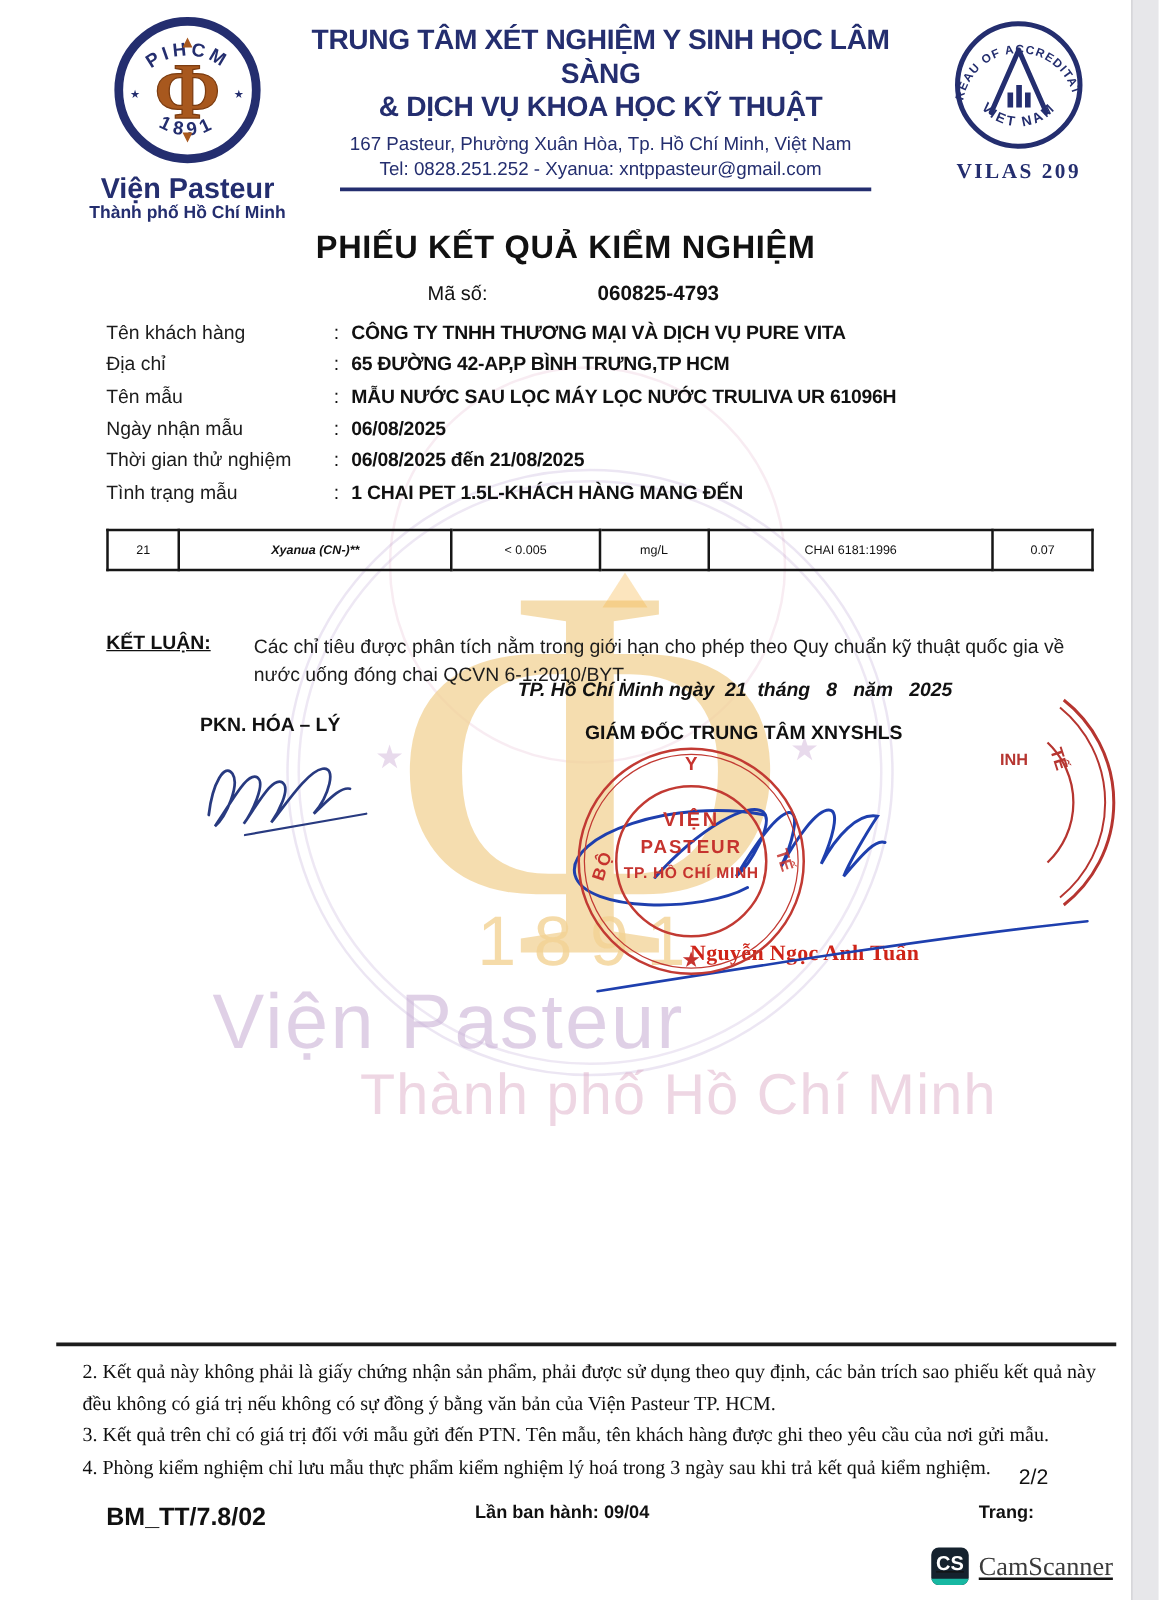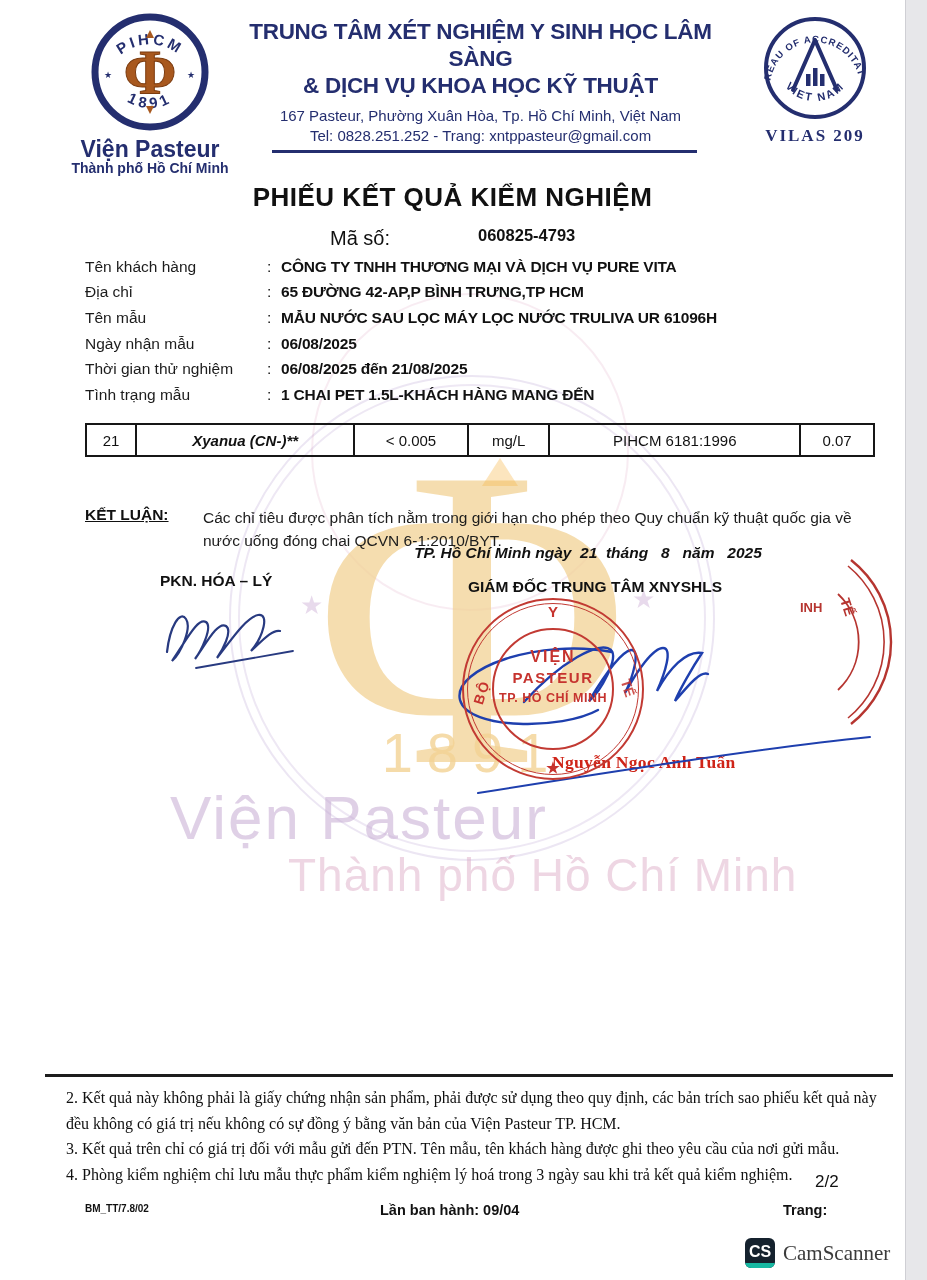--- a/index.html
+++ b/index.html
@@ -14,34 +14,34 @@
   .logo-left .lsub{font-size:14px;color:#242e6f;font-weight:600;}
   .org-block{position:absolute;left:228px;top:18px;width:505px;text-align:center;color:#242e6f;}
   .org-line{font-weight:700;font-size:22.5px;line-height:27px;letter-spacing:-0.3px;}
   .org-addr{font-size:15px;margin-top:7px;line-height:20px;font-weight:500;}
   .org-rule{position:absolute;left:272px;top:150px;width:425px;height:3px;background:#242e6f;}
   .logo-right{position:absolute;left:750px;top:14px;width:130px;text-align:center;}
   .vilas{font-size:17px;color:#242e6f;font-weight:700;letter-spacing:2px;margin-top:0px;font-family:"Liberation Serif",serif;}
   
   .doc-title{position:absolute;left:0;top:182px;width:905px;text-align:center;
     font-size:26px;font-weight:700;letter-spacing:0.5px;}
-  .code-label{position:absolute;left:330px;top:227px;font-size:20px;}
+  .code-label{position:absolute;left:342px;top:227px;font-size:16px;}
   .code-value{position:absolute;left:478px;top:226px;font-size:16.5px;font-weight:700;}
   
   .info-block{position:absolute;left:85px;top:254px;width:790px;}
   .info-row{display:flex;height:25.6px;align-items:center;font-size:15.5px;}
   .info-row .lab{width:182px;flex-shrink:0;color:#1c1c1c;}
   .info-row .col{width:14px;flex-shrink:0;}
   .info-row .val{font-weight:700;letter-spacing:-0.2px;}
   
   table.results{position:absolute;left:85px;top:423px;width:790px;border-collapse:collapse;
     background:transparent;}
   table.results th,table.results td{border:2px solid #161616;text-align:center;padding:2px 4px;}
   table.results th{font-size:14.5px;font-weight:700;height:44px;line-height:18px;}
-  table.results td{font-size:15px;height:26px;}
+  table.results td{font-size:10px;height:26px;}
   td.param{text-align:left;padding-left:10px;font-weight:700;font-style:italic;}
   
   .conclusion{position:absolute;left:85px;top:506px;width:795px;display:flex;font-size:15.5px;}
   .conclusion .klab{width:118px;flex-shrink:0;font-weight:700;text-decoration:underline;}
   .conclusion .ktext{flex:1;line-height:23px;color:#1c1c1c;}
   .date-line{position:absolute;left:398px;top:544px;width:380px;text-align:center;
     font-style:italic;font-weight:700;font-size:15.5px;white-space:pre;}
   
   .sig-left-title{position:absolute;left:160px;top:572px;font-weight:700;font-size:15.5px;}
   .sig-right-block{position:absolute;left:425px;top:574px;width:340px;text-align:center;
@@ -66,25 +66,25 @@
   .wm{position:absolute;z-index:0;pointer-events:none;}
   .wm-text1{left:170px;top:782px;font-size:62px;color:rgba(196,170,210,0.55);letter-spacing:2px;}
   .wm-text2{left:288px;top:848px;font-size:46px;color:rgba(222,173,200,0.50);letter-spacing:1px;}
   svg.overlay{position:absolute;left:0;top:0;z-index:2;pointer-events:none;}
   svg.wm-svg{position:absolute;left:0;top:0;z-index:0;pointer-events:none;}
   
   .foot-rule{position:absolute;left:45px;top:1074px;width:848px;height:3px;background:#1d1d1d;}
   .footnotes{position:absolute;left:66px;top:1085px;width:832px;
     font-family:"Liberation Serif",serif;font-size:16px;line-height:25.5px;color:#101010;}
   .page-num{position:absolute;left:815px;top:1172px;font-size:17px;}
-  .footer-left{position:absolute;left:85px;top:1203px;font-size:10px;font-weight:700;}
+  .footer-left{position:absolute;left:85px;top:1203px;font-size:20px;font-weight:700;}
   .footer-center{position:absolute;left:380px;top:1202px;font-size:14.5px;font-weight:700;}
   .footer-right{position:absolute;left:783px;top:1202px;font-size:14.5px;font-weight:700;}
   
-  .cam{position:absolute;left:745px;top:1238px;display:flex;align-items:center;z-index:4;}
+  .cam{position:absolute;left:745px;top:1238px;display:flex;align-items:center;z-index:4;text-decoration:underline;}
   .cam-badge{width:30px;height:30px;background:#15222e;border-radius:6px;position:relative;
     display:flex;align-items:center;justify-content:center;overflow:hidden;}
   .cam-badge span{color:#fff;font-weight:700;font-size:16px;margin-top:-3px;}
   .cam-badge::after{content:"";position:absolute;left:0;right:0;bottom:0;height:5px;background:#17b8a2;}
   .cam-text{font-family:"Liberation Serif",serif;font-size:21px;color:#3b3b3b;margin-left:8px;}
 </style>
 </head>
 <body>
 
 <div id="page">
@@ -121,21 +121,21 @@
       <path d="M60 18 L56 26 L64 26 Z M60 102 L56 94 L64 94 Z" fill="#a8581e"></path>
     </svg>
     <div class="lname">Viện Pasteur</div>
     <div class="lsub">Thành phố Hồ Chí Minh</div>
   </div>
 
   <div class="org-block">
     <div class="org-line">TRUNG TÂM XÉT NGHIỆM Y SINH HỌC LÂM SÀNG</div>
     <div class="org-line">&amp; DỊCH VỤ KHOA HỌC KỸ THUẬT</div>
     <div class="org-addr">167 Pasteur, Phường Xuân Hòa, Tp. Hồ Chí Minh, Việt Nam</div>
-    <div class="org-addr" style="margin-top:0;">Tel: 0828.251.252 - Trang: xntppasteur@gmail.com</div>
+    <div class="org-addr" style="margin-top:0;">Tel: 0828.251.252 - Xyanua: xntppasteur@gmail.com</div>
   </div>
   <div class="org-rule"></div>
 
   <div class="logo-right">
     <svg width="116" height="108" viewBox="0 0 116 108">
       <circle cx="58" cy="54" r="49" fill="#fff" stroke="#242e6f" stroke-width="4"></circle>
       <defs>
         <path id="arcTopR" d="M 14 64 A 45 45 0 0 1 102 64"></path>
         <path id="arcBotR" d="M 24 66 A 38 38 0 0 0 92 66"></path>
       </defs>
@@ -190,21 +190,21 @@
     </div>
   </div>
 
   <table class="results">
     <tbody>
     <tr>
       <td>21</td>
       <td class="param">Xyanua (CN-)**</td>
       <td>&lt; 0.005</td>
       <td>mg/L</td>
-      <td>PIHCM 6181:1996</td>
+      <td>CHAI 6181:1996</td>
       <td>0.07</td>
     </tr>
   </tbody>
     </table>
 
   <div class="conclusion">
     <span class="klab">KẾT LUẬN:</span>
     <span class="ktext">Các chỉ tiêu được phân tích nằm trong giới hạn cho phép theo Quy chuẩn kỹ thuật quốc gia về nước uống đóng chai QCVN 6-1:2010/BYT.</span>
   </div>
   <div class="date-line">TP. Hồ Chí Minh ngày  21  tháng   8   năm   2025</div>

